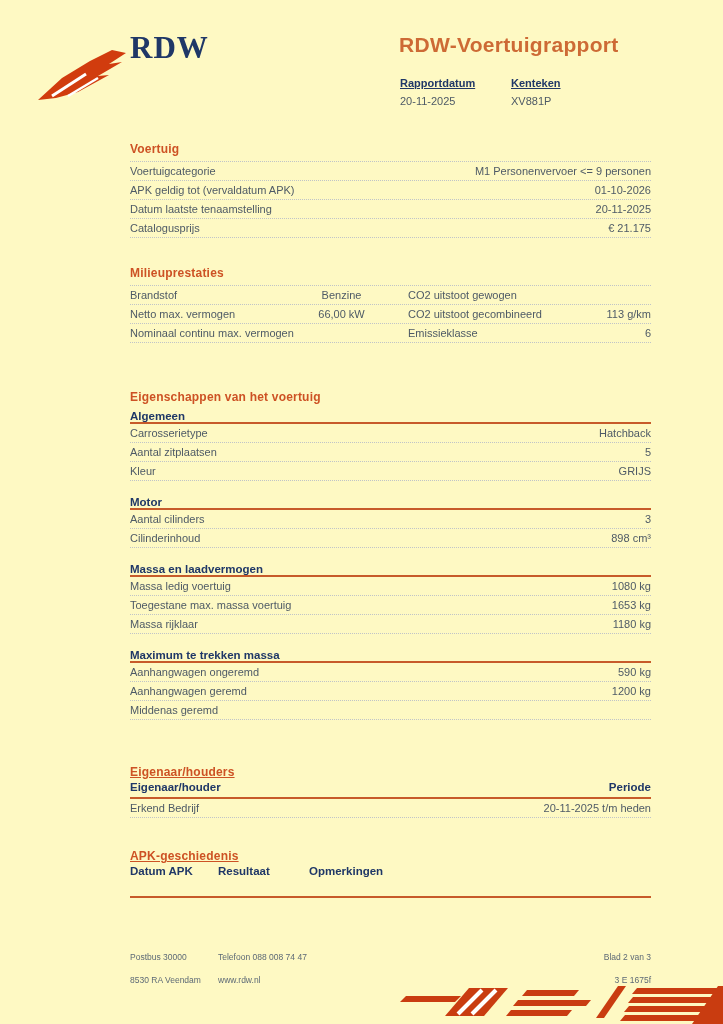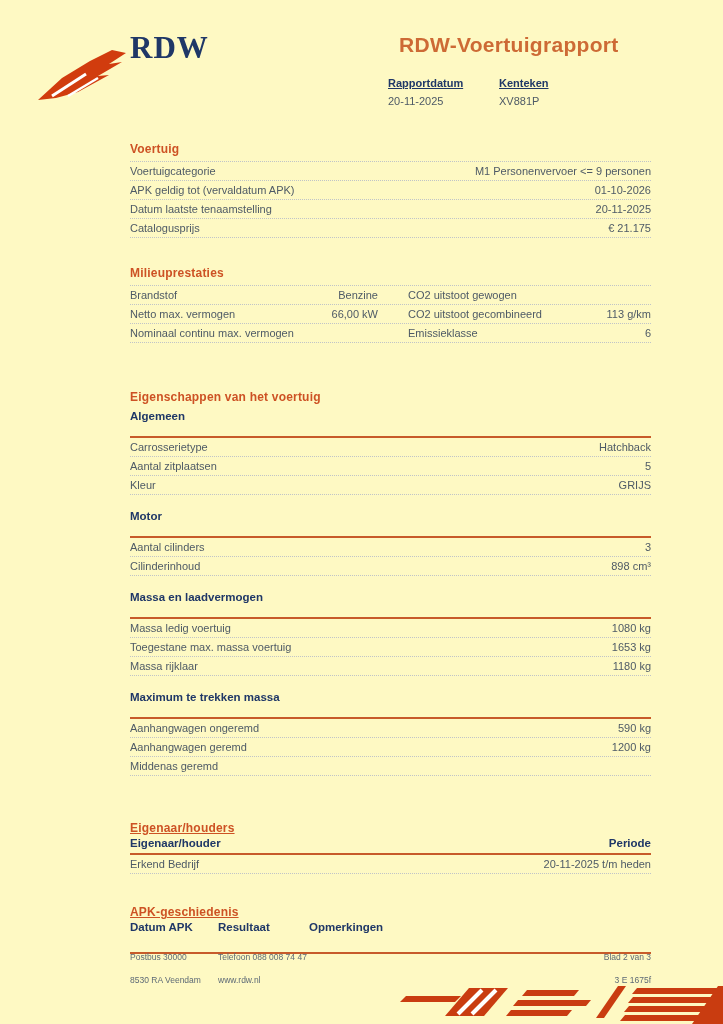--- a/index.html
+++ b/index.html
@@ -19,21 +19,21 @@
     position:absolute; left:130px; top:30px;
     font-size:31px; font-weight:bold; color:#1f3767;
     letter-spacing:1px;
     font-family:"Liberation Serif", serif;
   }
   .doc-title {
     position:absolute; left:399px; top:33px;
     font-size:21px; font-weight:bold; color:#cd6a35;
     letter-spacing:0.3px;
   }
-  .meta { position:absolute; left:388px; top:77px; display:flex; }
+  .meta { position:absolute; left:400px; top:77px; display:flex; }
   .meta-col { width:111px; }
   .meta-label {
     font-size:11px; font-weight:bold; color:#1f3767;
     text-decoration:underline; margin-bottom:6px;
   }
   .meta-value { font-size:11px; color:#4e5a66; }
 
   
   .content { position:absolute; left:130px; top:142px; width:521px; }
   .sec-heading {
@@ -49,28 +49,28 @@
   .row .lbl { white-space:nowrap; }
   .row .val { white-space:nowrap; text-align:right; }
 
   
   .row2 {
     display:grid;
     grid-template-columns:175px 73px 30px 168px 1fr;
     align-items:center; height:19px; font-size:11px;
     border-bottom:1px dotted #c0c4c8;
   }
-  .row2 .vleft { text-align:right; }
+  .row2 .vleft { text-align:center; }
   .row2 .vright { text-align:right; }
 
   
   .subsec { margin-bottom:15px; }
   .sub-heading {
     font-size:11.5px; font-weight:bold; color:#1f3767;
-    padding-bottom:14px; border-bottom:2px solid #c75b2a;
+    padding-bottom:0; border-bottom:2px solid #c75b2a;
   }
   .subsec .row:first-of-type { border-top:none; }
 
   
   .own-head {
     display:flex; justify-content:space-between;
     font-size:11.5px; font-weight:bold; color:#1f3767;
     padding-bottom:4px; border-bottom:2px solid #c75b2a;
   }
   

